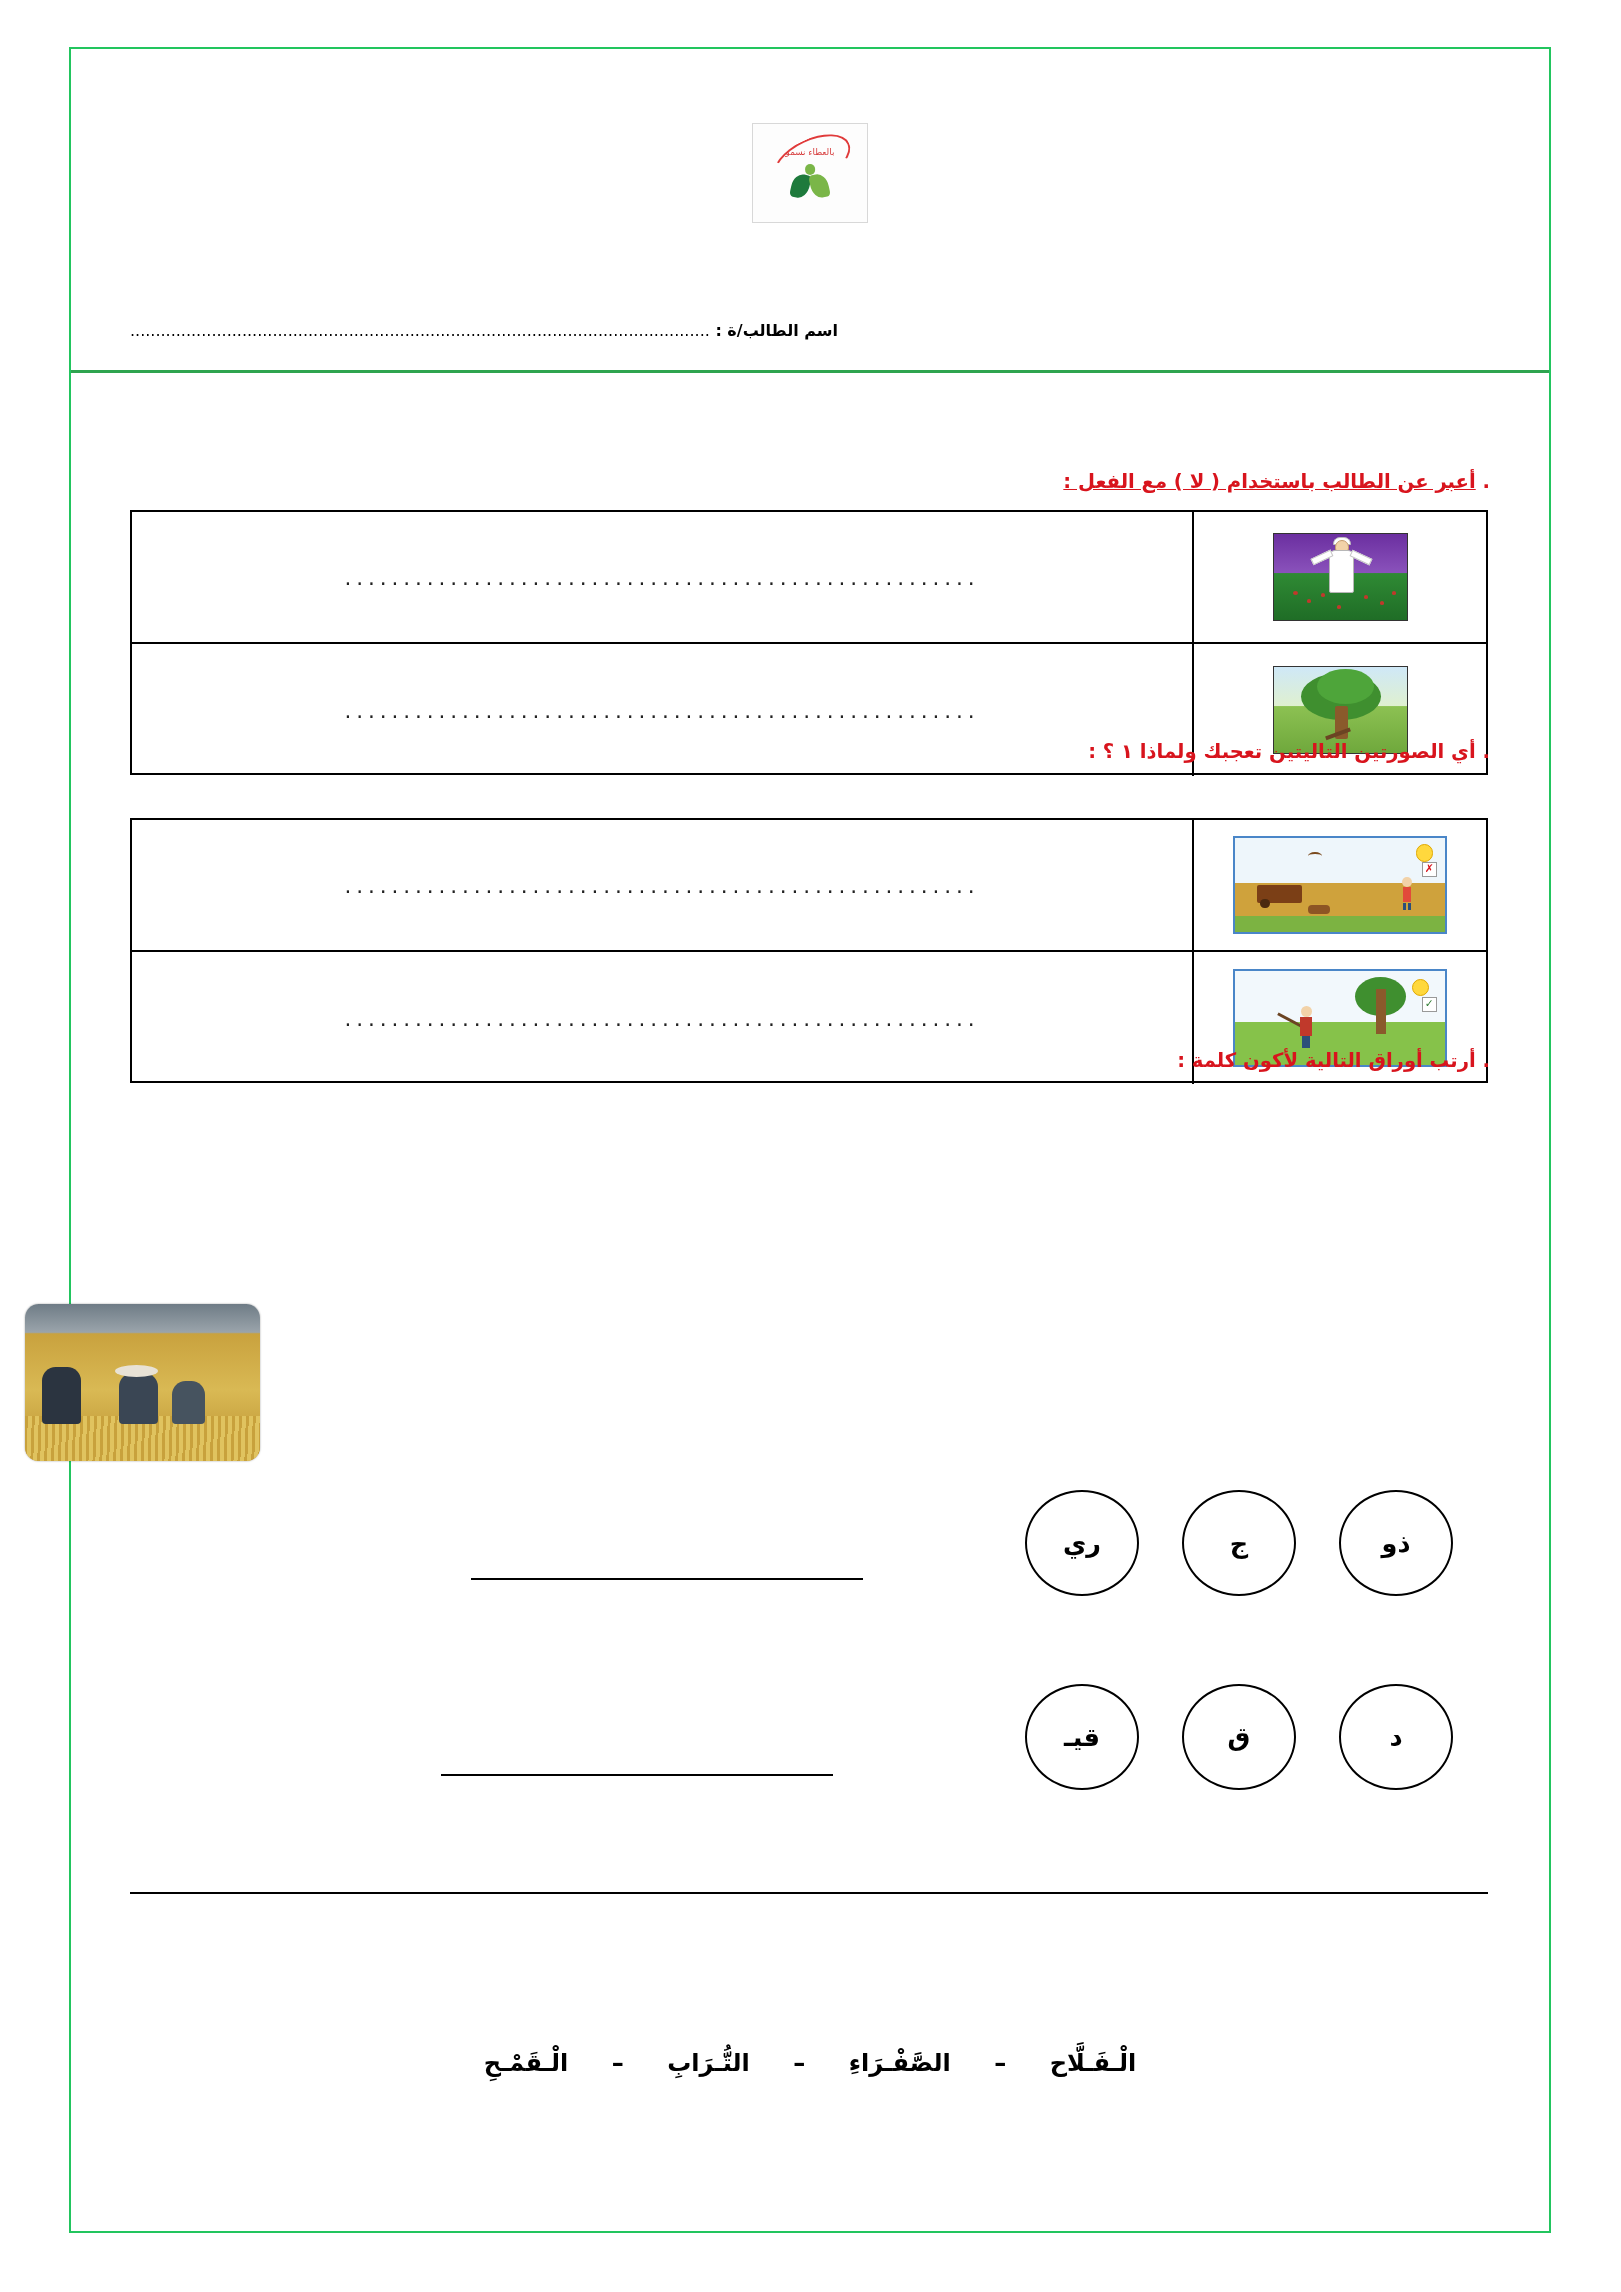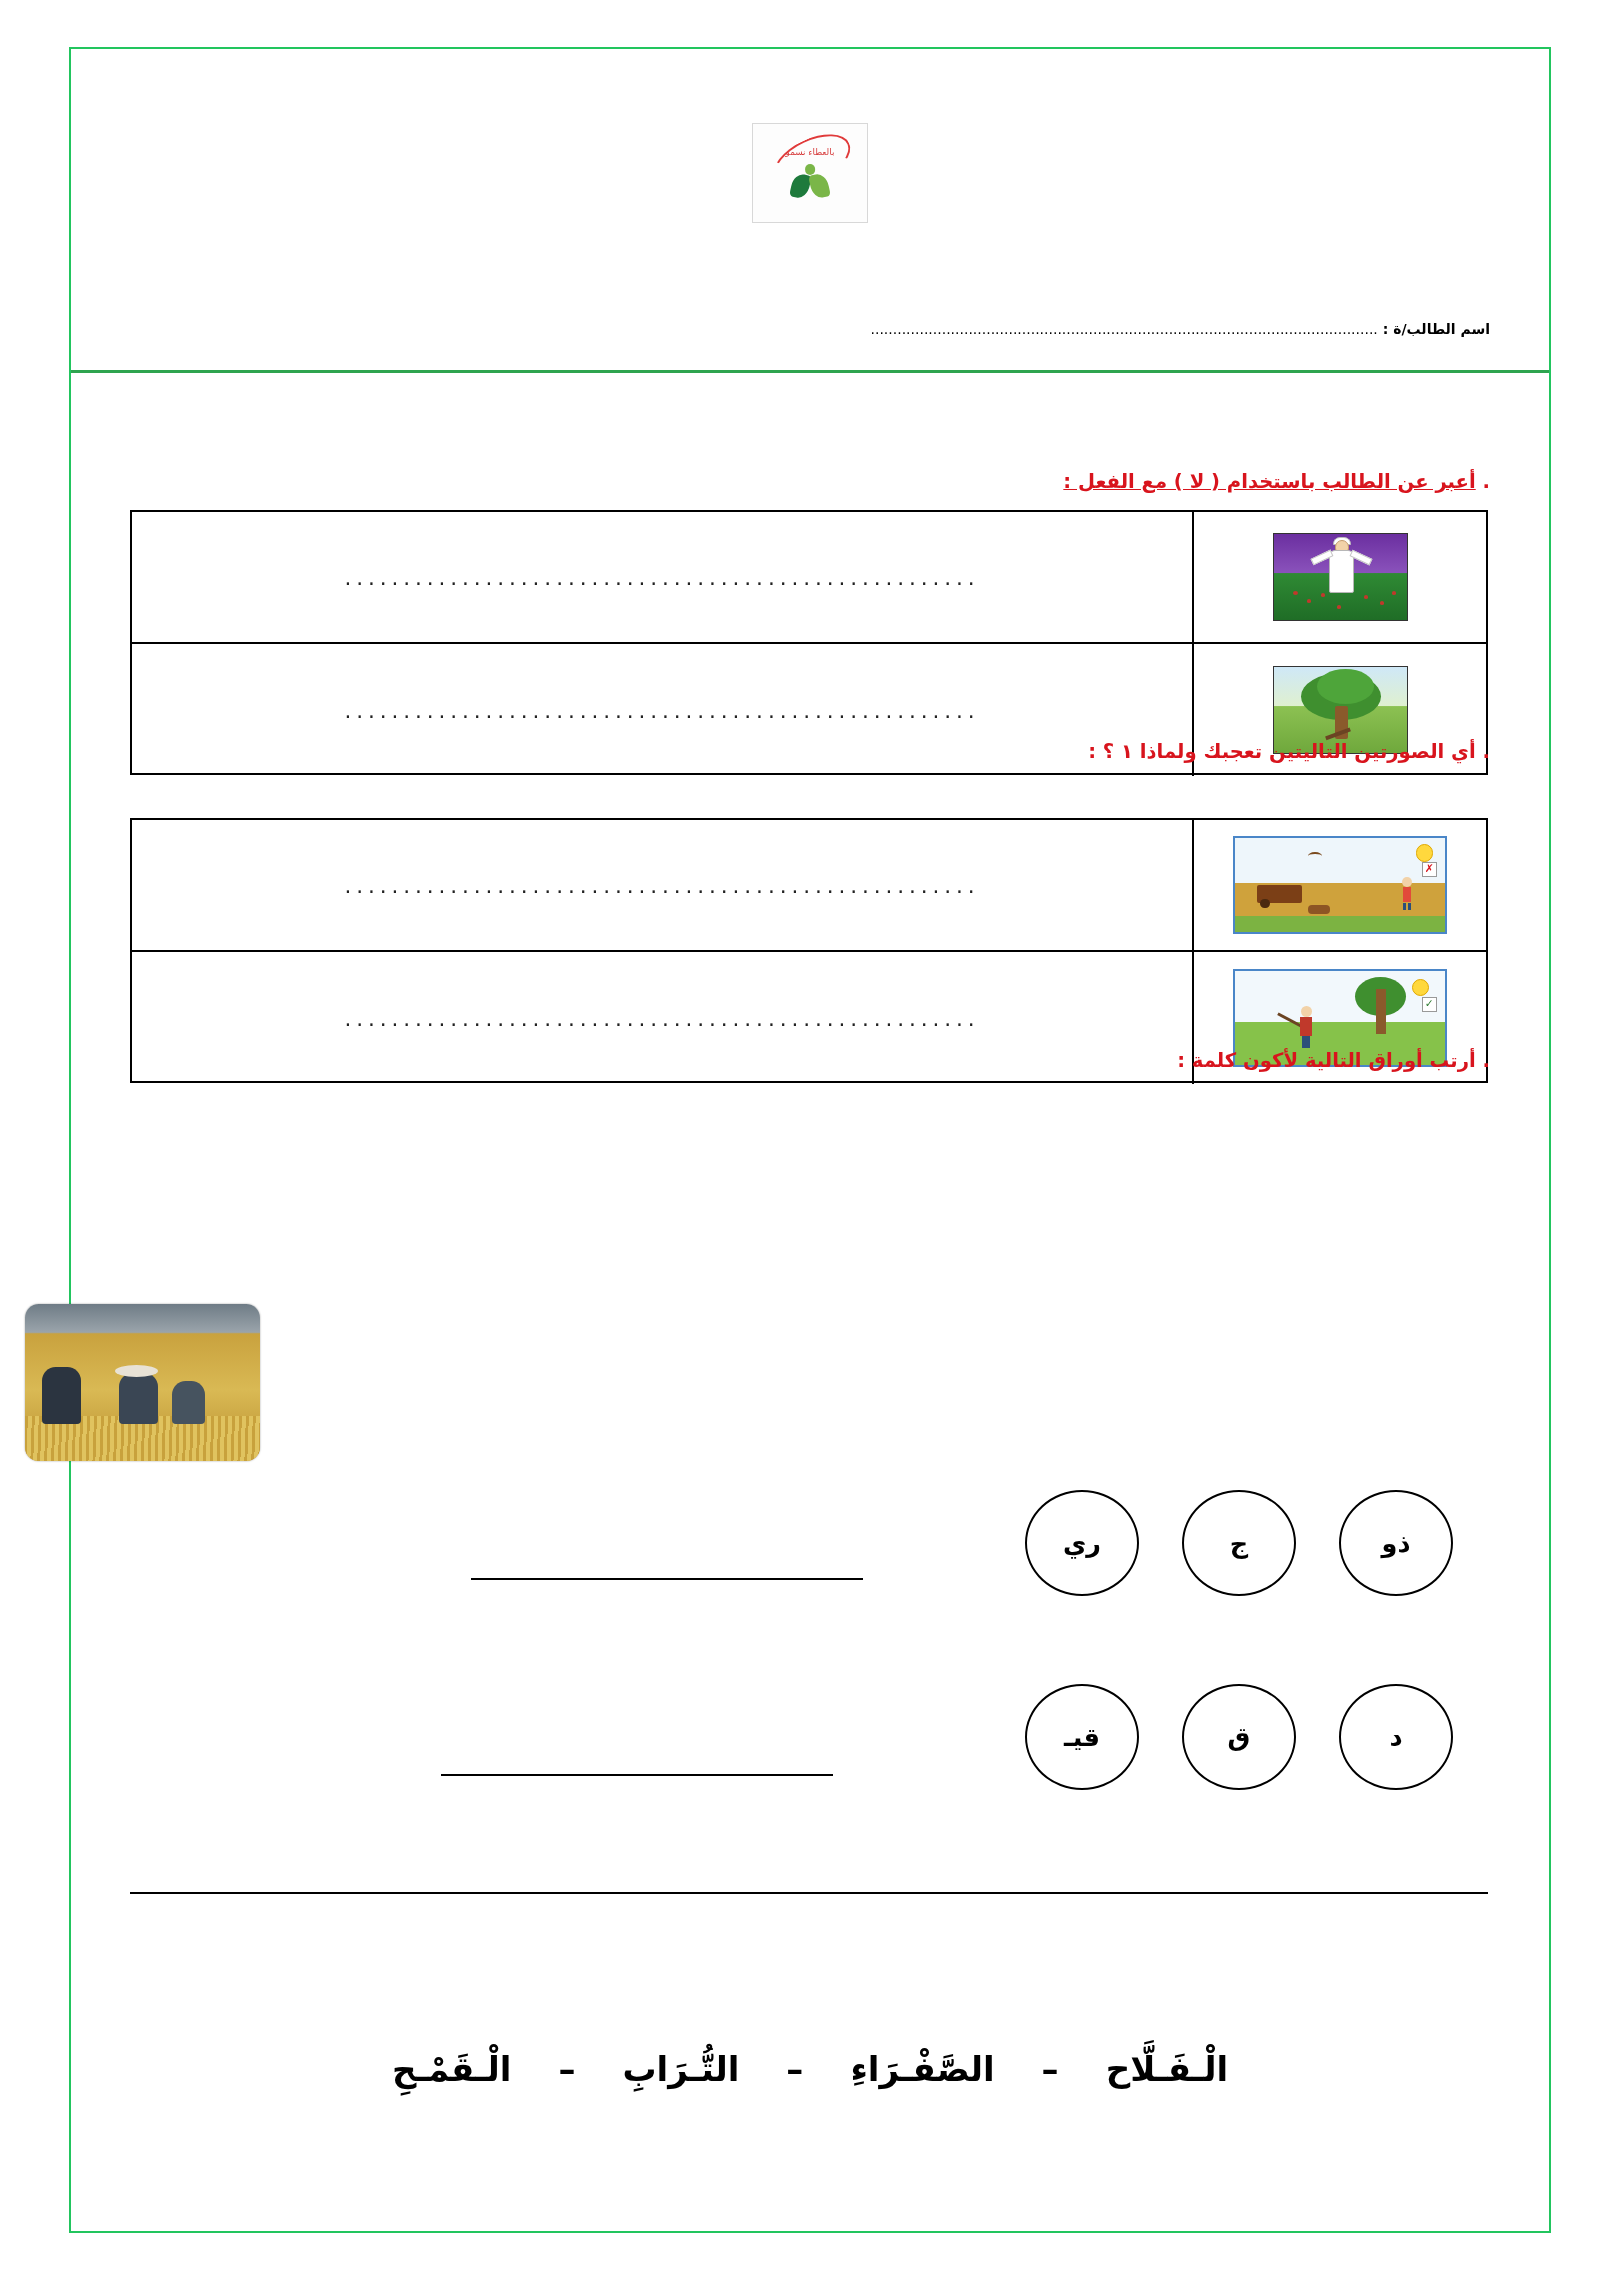--- a/index.html
+++ b/index.html
@@ -111,25 +111,25 @@
     font-size: 20.6px;
     font-family: "DejaVu Sans", sans-serif;
     direction: rtl;
   }
 
   .student-line {
     position: absolute;
     top: 272px;
     right: 59px;
     left: 59px;
-    font-size: 14px;
+    font-size: 16px;
     font-weight: bold;
     font-family: "DejaVu Sans", sans-serif;
     direction: rtl;
-    text-align: right;
+    text-align: left;
     white-space: nowrap;
     overflow: hidden;
   }
   .dots-inline { letter-spacing: 2px; font-weight: normal; }
 
   .green-rule {
     position: absolute;
     top: 321px;
     left: 0px;
     width: 1478px;
@@ -392,21 +392,21 @@
     font-weight: bold;
     font-size: 18.6px;
     font-family: "DejaVu Sans", sans-serif;
   }
   .words-row {
     position: absolute;
     top: 2000px;
     left: 0; right: 0;
     text-align: center;
     direction: rtl;
-    font-size: 34px;
+    font-size: 24px;
     font-weight: bold;
     font-family: "DejaVu Sans", sans-serif;
     letter-spacing: 1px;
   }
   .words-row span { margin: 0 17.6px; }
 </style>
 </head>
 <body>
 
 <div class="page">

